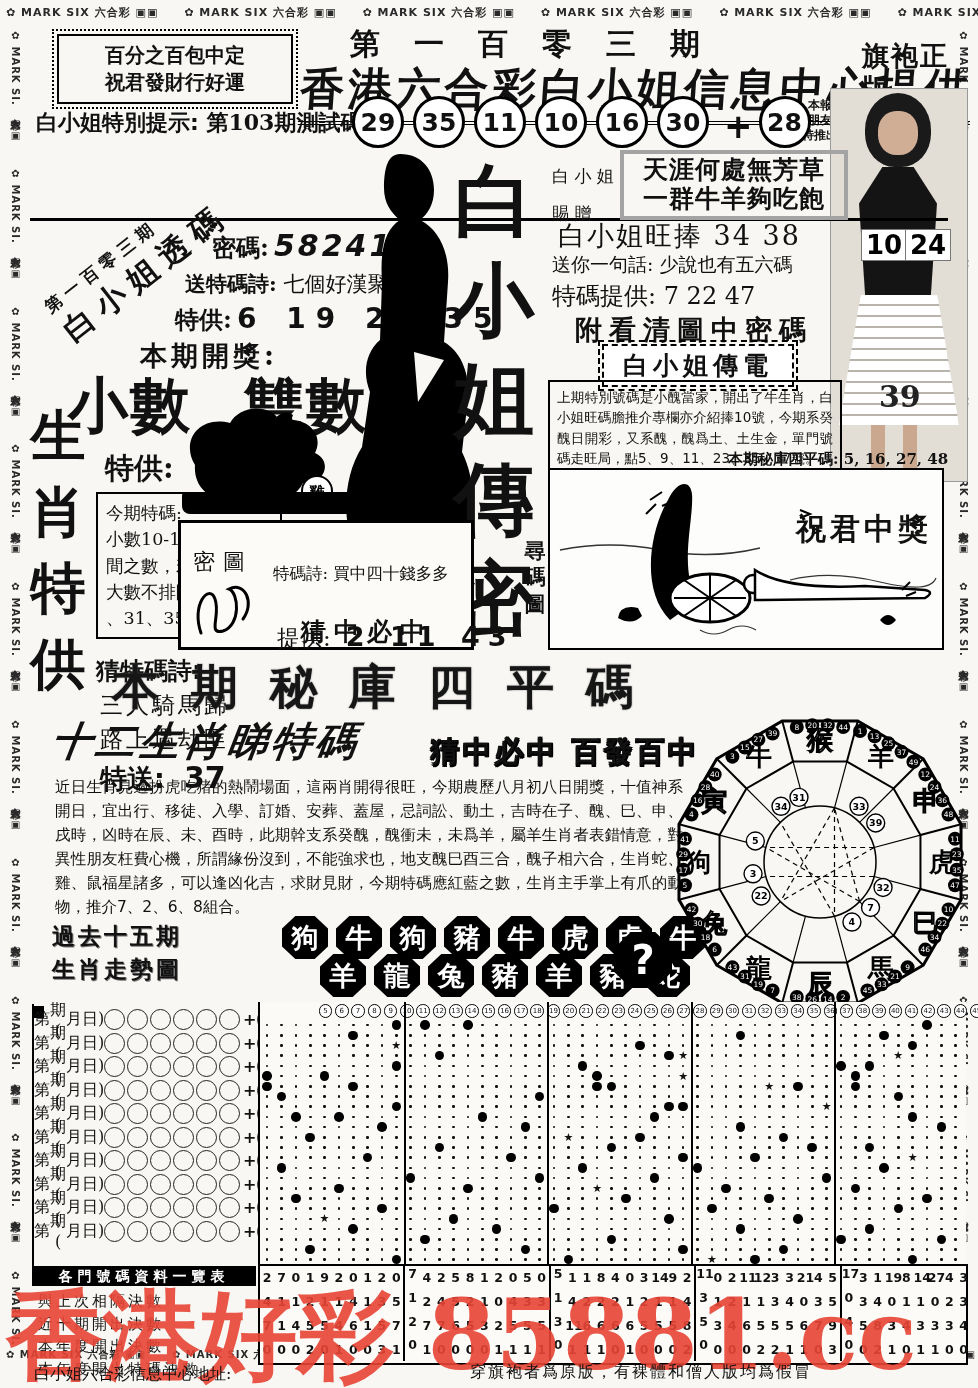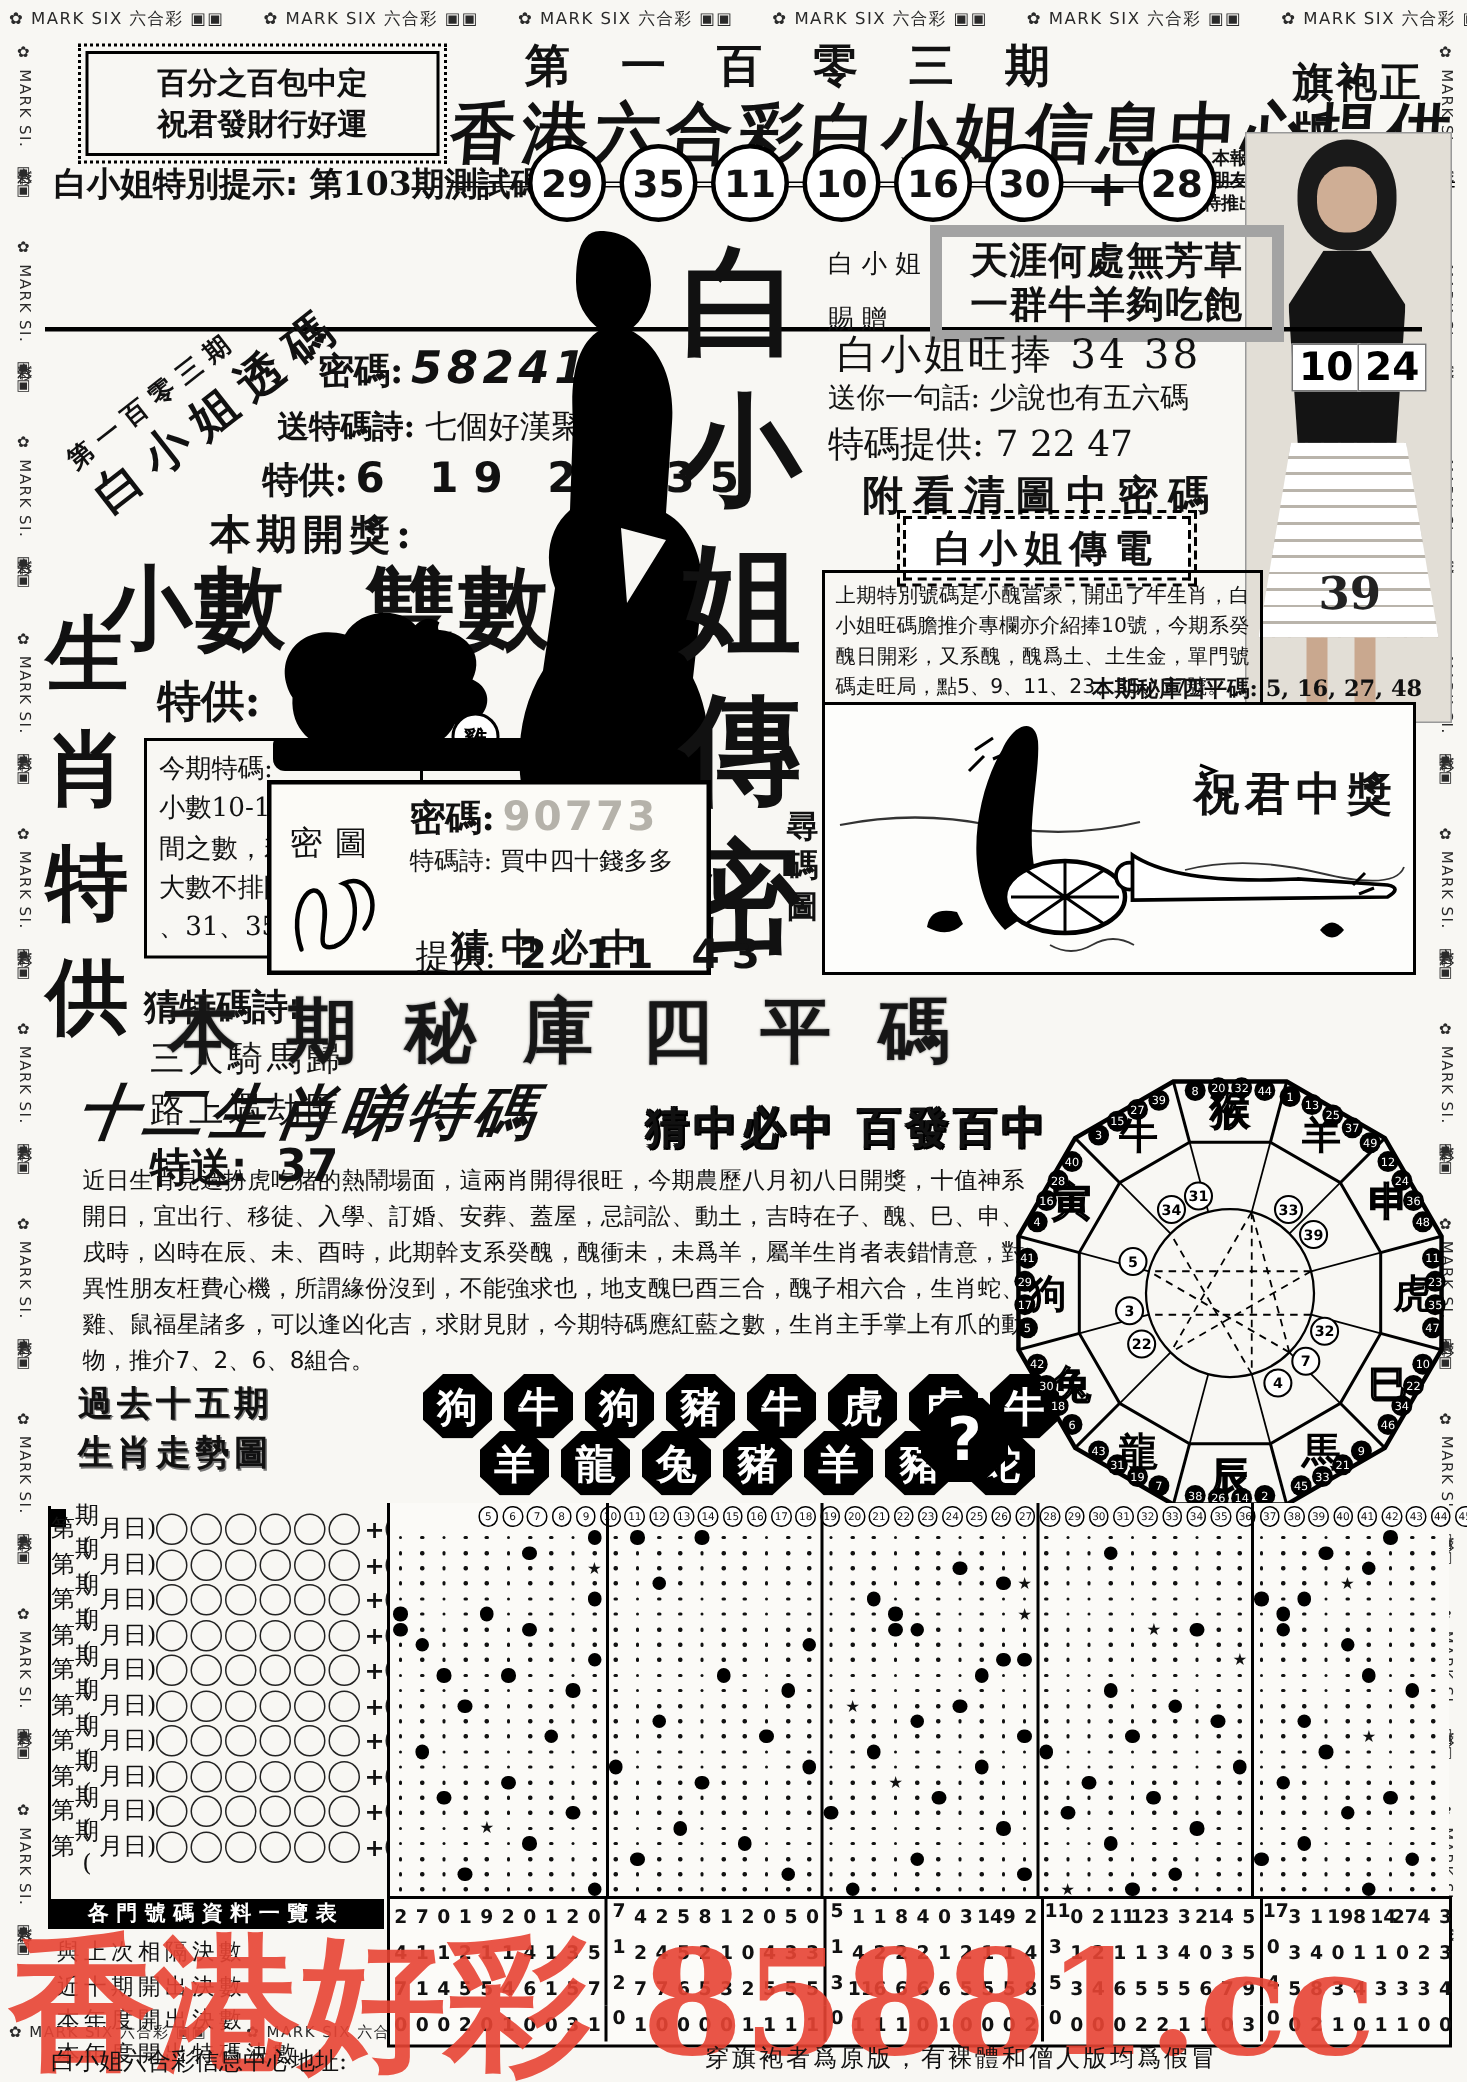--- a/index.html
+++ b/index.html
@@ -5,36 +5,36 @@
   html,body{margin:0;padding:0;background:#888;}
   .page{position:relative;width:978px;height:1388px;margin:0 auto;background:#f8f7f3;
         font-family:"DejaVu Sans","Liberation Sans",sans-serif;color:#111;overflow:hidden;}
   .abs{position:absolute;}
   .serif{font-family:"DejaVu Serif","Liberation Serif",serif;}
   .b{font-weight:bold;}
   .nowrap{white-space:nowrap;}
   
   .hstrip{display:flex;gap:26px;align-items:center;overflow:hidden;font-size:11px;color:#2a2a2a;white-space:nowrap;}
   .vstrip{writing-mode:vertical-rl;display:flex;gap:26px;align-items:center;overflow:hidden;font-size:10px;color:#2a2a2a;white-space:nowrap;}
-  .strip-unit{letter-spacing:1px;font-weight:normal;}
+  .strip-unit{letter-spacing:1px;font-weight:bold;}
   
   .hdr-box{border:2px solid #000;outline:2px dotted #000;outline-offset:3px;padding:6px 10px;font-size:20px;line-height:1.35;font-weight:bold;text-align:center;}
   .issue{font-size:30px;letter-spacing:34px;font-weight:bold;}
   .main-title{font-size:44px;font-weight:bold;letter-spacing:4px;border-bottom:4px double #000;padding-bottom:2px;transform:skewX(-4deg);}
   .stamp{font-size:27px;font-weight:900;line-height:1.2;letter-spacing:2px;}
   .notice{font-size:12px;font-weight:bold;line-height:1.25;text-align:center;}
   .tip-label{font-size:22px;font-weight:bold;}
   .ball{display:inline-flex;width:46px;height:46px;border:3px solid #000;border-radius:50%;align-items:center;justify-content:center;font-size:25px;font-weight:bold;margin-right:9px;background:#fff;}
   .plus{font-size:34px;font-weight:bold;margin:0 6px;vertical-align:middle;}
   
   .diag{transform:rotate(-38deg);transform-origin:left top;}
   .vert-chars{display:flex;flex-direction:column;align-items:center;font-weight:900;}
   .infobox{border:2.5px solid #000;padding:6px 8px;font-size:17.5px;line-height:1.5;}
   
-  .couplet{border:8px solid #a3a3a3;font-size:25px;font-weight:900;line-height:1.15;padding:2px 6px;letter-spacing:1px;text-align:center;}
+  .couplet{border:4px solid #a3a3a3;font-size:25px;font-weight:900;line-height:1.15;padding:2px 6px;letter-spacing:1px;text-align:center;}
   .dashedbox{border:2px dashed #000;outline:2px dashed #000;outline-offset:2px;text-align:center;font-size:25px;font-weight:bold;letter-spacing:5px;padding:3px 0;background:#fff;}
   .parabox{border:2px solid #000;padding:5px 7px;font-size:13.5px;line-height:1.5;text-align:justify;}
   .cartoonbox{border:2.5px solid #000;background:#fdfdfb;}
   
   .badge{width:46px;height:43px;background:#000;color:#fff;clip-path:polygon(29% 0,71% 0,100% 29%,100% 71%,71% 100%,29% 100%,0 71%,0 29%);display:flex;align-items:center;justify-content:center;font-size:27px;font-weight:bold;}
   .badgerow{display:flex;gap:8px;}
   
   .hist{border-right:2px solid #000;border-left:2px solid #000;}
   .hist-row{display:flex;align-items:center;height:23.5px;font-size:16px;}
   .hist-row .lbl{width:22px;text-align:center;font-family:"DejaVu Serif",serif;}
@@ -213,24 +213,20 @@
       <div>碼</div>
       <div>圖</div>
     </div>
 
   <div class="abs" style="left:182px;top:492px;width:250px;height:22px;background:#000;border-radius:4px 10px 3px 8px;"></div>
   <div class="abs" style="left:178px;top:520px;width:290px;height:124px;border:3px solid #000;background:#fcfbf7;">
     <div class="abs serif" style="left:12px;top:24px;font-size:22px;letter-spacing:8px;text-align:right;">密圖</div>
     <svg class="abs" style="left:8px;top:52px;" width="70" height="66" viewBox="0 0 70 66">
       <path d="M12,58 C2,30 20,8 26,24 C32,40 18,60 34,56 C52,50 50,18 40,14 C56,6 66,28 54,44" fill="none" stroke="#000" stroke-width="3" stroke-linecap="round"></path>
     </svg>
-    <div class="abs nowrap" style="left:92px;top:6px;">
-      <span class="serif" style="font-size:24px;font-weight:900;">密碼:</span>
-      <span style="font-size:27px;color:#b5b2aa;font-weight:bold;letter-spacing:2px;">90773</span>
-    </div>
     <div class="abs serif nowrap" style="left:92px;top:40px;font-size:16.5px;">特碼詩: 買中四十錢多多</div>
     <div class="abs nowrap" style="left:96px;top:62px;margin-top:36px;">
       <span class="serif" style="font-size:23px;">提供:</span>
       <span class="b" style="font-size:27px;letter-spacing:8px;margin-left:10px;">2  11  43</span>
     </div>
     <div class="abs serif nowrap" style="left:120px;top:92px;font-size:25px;font-weight:900;letter-spacing:8px;">猜中必中</div>
   </div>
 
   <div class="abs serif" style="left:552px;top:158px;width:66px;font-size:17px;line-height:2.2;">
     <div class="nowrap">白 小 姐</div>

